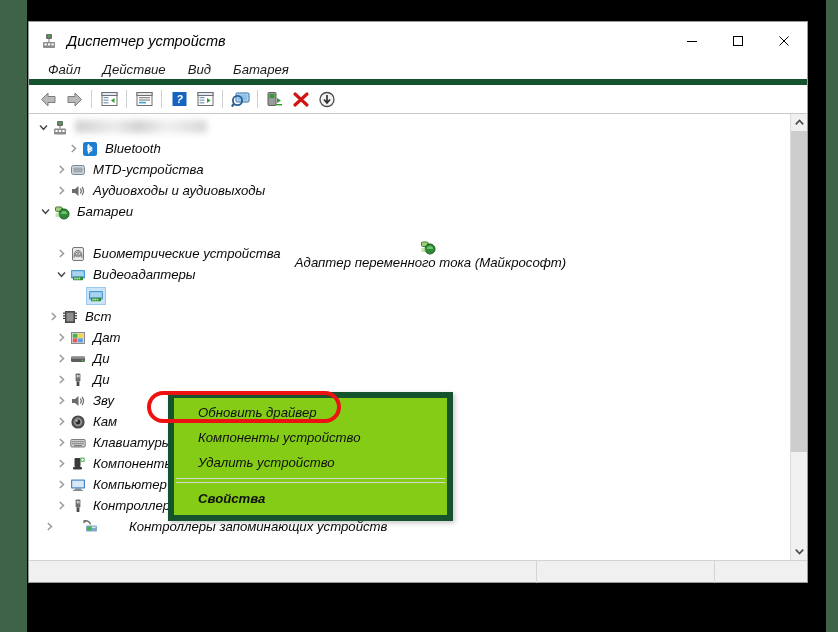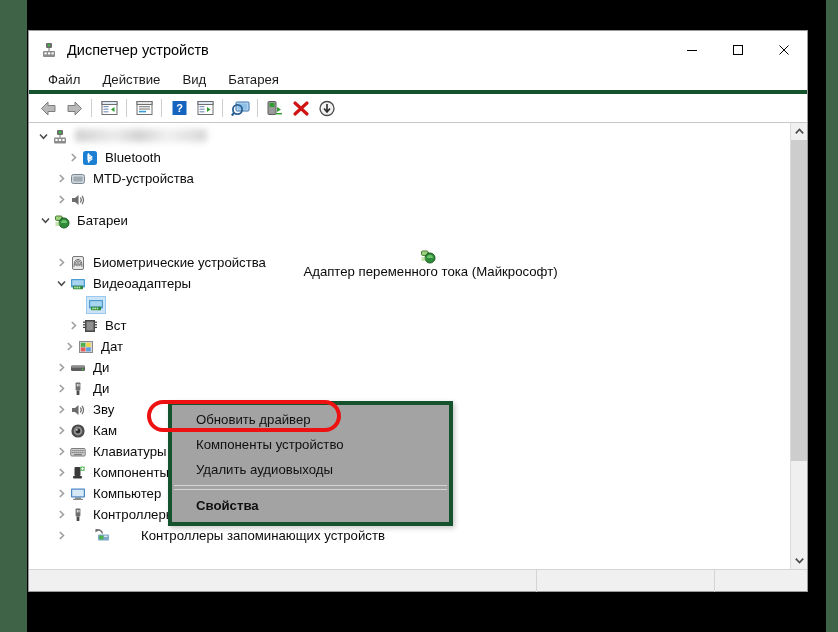--- a/index.html
+++ b/index.html
@@ -8,25 +8,25 @@
     background: #000000;
     font-family: "Liberation Sans", sans-serif;
     overflow: hidden;
   }
   #canvas { position: relative; width: 838px; height: 632px; background: #000000; }
   .left-strip { position: absolute; left: 0; top: 0; width: 27px; height: 632px; background: #3f6347; }
   .right-strip { position: absolute; left: 826px; top: 0; width: 12px; height: 632px; background: #3f6347; }
 
   
   .window {
-    position: absolute; left: 28px; top: 30px;
+    position: absolute; left: 28px; top: 21px;
     width: 780px; height: 562px;
     background: #ffffff;
     border: 1px solid #9a9a9a;
-    display: flex; flex-direction: column;
+    display: flex; flex-direction: column; font-style: italic;
   }
 
   
   .titlebar {
     height: 38px; background: #ffffff;
     display: flex; align-items: center; flex: 0 0 38px;
     position: relative;
   }
   .title-icon { margin-left: 11px; width: 18px; height: 18px; position: relative; }
   .title-text {
@@ -37,21 +37,21 @@
   .cap-btn {
     width: 46px; height: 38px; display: flex; align-items: center; justify-content: center;
     color: #000; background: transparent;
   }
   .cap-btn svg { display: block; }
 
   
   .menubar {
     height: 25px; flex: 0 0 25px; display: flex; align-items: center;
     padding-left: 8px; background: #ffffff;
-    border-bottom: 4px solid #14532d;
+    border-bottom: 6px solid #14532d;
   }
   .menu-item {
     font-size: 13.2px; color: #1a1a1a; padding: 2px 11px; white-space: nowrap;
   }
 
   
   .toolbar {
     height: 29px; flex: 0 0 29px; display: flex; align-items: center;
     background: #ffffff; padding-left: 6px;
     border-bottom: 1px solid #c8c8c8;
@@ -107,22 +107,22 @@
     border-top: 1px solid #d4d4d4; display: flex; align-items: center;
   }
   .sb-cell { height: 22px; }
   .sb-cell.a { flex: 1 1 auto; border-right: 1px solid #d4d4d4; }
   .sb-cell.b { width: 178px; border-right: 1px solid #d4d4d4; }
   .sb-cell.c { width: 92px; }
 
   
   .ctxmenu {
     position: absolute; left: 139px; top: 278px;
-    width: 285px; background: #a3a3a3;
-    border: 4px solid #14532d;
+    width: 285px; background: #84cc16;
+    border: 6px solid #14532d;
     box-shadow: 2px 2px 5px rgba(0,0,0,0.22);
     padding: 2px 0 4px 0; z-index: 40;
   }
   .ctx-item {
     height: 25px; display: flex; align-items: center;
     padding-left: 24px; font-size: 13.2px; color: #101010;
     white-space: nowrap;
   }
   .ctx-item.bold { font-weight: bold; text-align: center; }
   .ctx-sep { height: 1px; background: #d6d6d6; margin: 3px 2px; }
@@ -330,20 +330,21 @@
                 <path d="M2.8 1 L6.5 4.5 L2.8 8" fill="none" stroke="#9a9a9a" stroke-width="1.5"></path>
               </svg>
             </span>
             <span class="row-icon">
               <svg width="16" height="16" viewBox="0 0 16 16">
                 <path d="M2 6 L5 6 L8.5 3 L8.5 13 L5 10 L2 10 Z" fill="#6c6c6c"></path>
                 <path d="M10.3 5.5 Q12.3 8 10.3 10.5" fill="none" stroke="#6c6c6c" stroke-width="1.2"></path>
                 <path d="M12 3.8 Q15 8 12 12.2" fill="none" stroke="#6c6c6c" stroke-width="1.2"></path>
               </svg>
             </span>
+            <span class="row-label">Аудиовходы и аудиовыходы</span>
           </div>
           <div class="row" style="padding-left: 8px;">
             <span class="chev open">
               <svg width="9" height="9" viewBox="0 0 9 9">
                 <path d="M1 2.6 L4.5 6.3 L8 2.6" fill="none" stroke="#4a4a4a" stroke-width="1.5"></path>
               </svg>
             </span>
             <span class="row-icon">
               <svg width="16" height="16" viewBox="0 0 16 16">
                 <rect x="1.5" y="3" width="6.5" height="4.4" rx="1" fill="#9dd27c" stroke="#4a7c33"></rect>
@@ -414,41 +415,41 @@
                 <rect x="1" y="3" width="14" height="8.5" rx="0.8" fill="#4b9cd3"></rect>
                 <rect x="2.2" y="4.2" width="11.6" height="5.2" fill="#a8d4ef"></rect>
                 <rect x="3" y="9.8" width="10" height="3.4" rx="0.6" fill="#2f8b37"></rect>
                 <rect x="4.2" y="10.6" width="1.6" height="1.8" fill="#b8e6b8"></rect>
                 <rect x="6.4" y="10.6" width="1.6" height="1.8" fill="#b8e6b8"></rect>
                 <rect x="8.6" y="10.6" width="1.6" height="1.8" fill="#b8e6b8"></rect>
               </svg>
             </span>
             <span class="row-label"></span>
           </div>
-          <div class="row" style="padding-left: 36px;">
+          <div class="row" style="padding-left: 16px;">
             <span class="chev">
               <svg width="9" height="9" viewBox="0 0 9 9">
                 <path d="M2.8 1 L6.5 4.5 L2.8 8" fill="none" stroke="#9a9a9a" stroke-width="1.5"></path>
               </svg>
             </span>
             <span class="row-icon">
               <svg width="16" height="16" viewBox="0 0 16 16">
                 <rect x="3" y="2" width="10" height="12" fill="#4a4a4a"></rect>
                 <rect x="4.5" y="3.6" width="7" height="8.8" fill="#8f8f8f"></rect>
                 <rect x="1" y="3.6" width="2" height="1.2" fill="#3a3a3a"></rect>
                 <rect x="1" y="6.2" width="2" height="1.2" fill="#3a3a3a"></rect>
                 <rect x="1" y="8.8" width="2" height="1.2" fill="#3a3a3a"></rect>
                 <rect x="13" y="3.6" width="2" height="1.2" fill="#3a3a3a"></rect>
                 <rect x="13" y="6.2" width="2" height="1.2" fill="#3a3a3a"></rect>
                 <rect x="13" y="8.8" width="2" height="1.2" fill="#3a3a3a"></rect>
               </svg>
             </span>
             <span class="row-label">Вст</span>
           </div>
-          <div class="row" style="padding-left: 32px;">
+          <div class="row" style="padding-left: 24px;">
             <span class="chev">
               <svg width="9" height="9" viewBox="0 0 9 9">
                 <path d="M2.8 1 L6.5 4.5 L2.8 8" fill="none" stroke="#9a9a9a" stroke-width="1.5"></path>
               </svg>
             </span>
             <span class="row-icon">
               <svg width="16" height="16" viewBox="0 0 16 16">
                 <rect x="1.5" y="2.5" width="13" height="11" fill="#d9d9d9" stroke="#8a8a8a"></rect>
                 <rect x="2.8" y="3.8" width="4.6" height="4" fill="#49b24d"></rect>
                 <rect x="8.2" y="3.8" width="4.6" height="4" fill="#f1d642"></rect>
@@ -590,21 +591,21 @@
             <span class="row-icon">
               <svg width="16" height="16" viewBox="0 0 16 16">
                 <rect x="5.6" y="1.5" width="4.8" height="8" rx="0.8" fill="#6f6f6f"></rect>
                 <rect x="6.8" y="3" width="1.2" height="2.4" fill="#d9d9d9"></rect>
                 <rect x="8.4" y="3" width="1.2" height="2.4" fill="#d9d9d9"></rect>
                 <rect x="6.6" y="9.5" width="2.8" height="4.6" rx="0.6" fill="#4a4a4a"></rect>
               </svg>
             </span>
             <span class="row-label">Контроллеры USB</span>
           </div>
-          <div class="row" style="padding-left: 24px; gap: 24px;">
+          <div class="row" style="padding-left: 12px; gap: 24px;">
             <span class="chev">
               <svg width="9" height="9" viewBox="0 0 9 9">
                 <path d="M2.8 1 L6.5 4.5 L2.8 8" fill="none" stroke="#9a9a9a" stroke-width="1.5"></path>
               </svg>
             </span>
             <span class="row-icon">
               <svg width="16" height="16" viewBox="0 0 16 16">
                 <rect x="4" y="6.5" width="11" height="6" rx="1" fill="#7fa9c9"></rect>
                 <rect x="5.2" y="7.6" width="4.2" height="3.8" fill="#49b24d"></rect>
                 <rect x="10" y="7.6" width="3.6" height="1.4" fill="#d8e4ec"></rect>
@@ -629,21 +630,21 @@
         <div class="sb-arrow">
           <svg width="9" height="7" viewBox="0 0 9 7">
               <path d="M0.8 1.6 L4.5 5.6 L8.2 1.6" fill="none" stroke="#4a4a4a" stroke-width="1.6"></path>
             </svg>
         </div>
       </div>
 
       <div class="ctxmenu" id="ctxmenu">
           <div class="ctx-item">Обновить драйвер</div>
           <div class="ctx-item">Компоненты устройство</div>
-          <div class="ctx-item">Удалить аудиовыходы</div>
+          <div class="ctx-item">Удалить устройство</div>
           <div class="ctx-sep"></div>
           <div class="ctx-sep"></div>
           <div class="ctx-item bold">Свойства</div>
         </div>
       <div class="redbox"></div>
     </div>
 
     <div class="statusbar">
       <div class="sb-cell a"></div>
       <div class="sb-cell b"></div>

